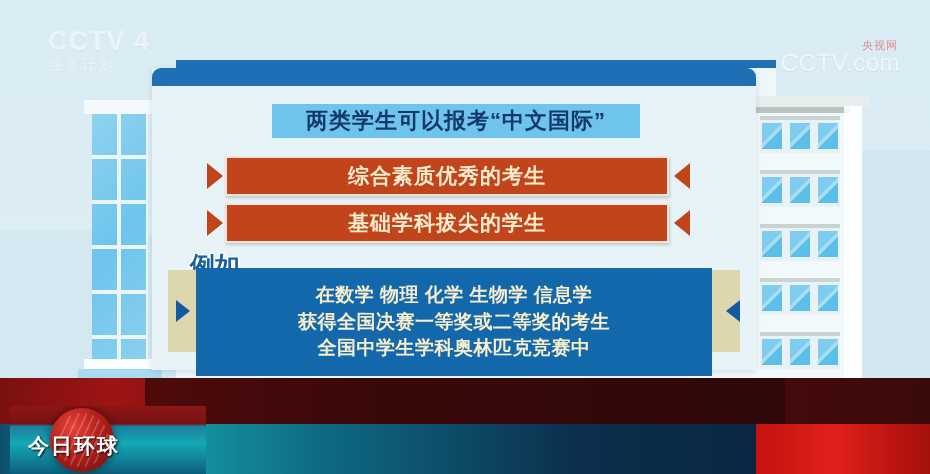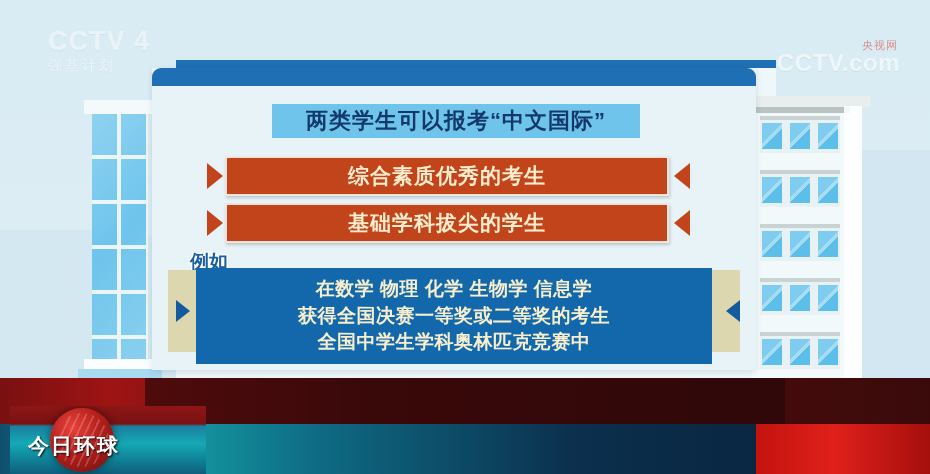--- a/index.html
+++ b/index.html
@@ -41,21 +41,21 @@
   .low-blue-strip{position:absolute;left:420px;top:384px;width:300px;height:12px;background:#1f6fb4;}
   .low-navy{position:absolute;left:0;top:424px;width:930px;height:50px;background:#123a5e;}
   .red-dot{position:absolute;left:677px;top:406px;width:11px;height:11px;border-radius:50%;background:#e02b20;}
   .flagpole{position:absolute;left:681px;top:396px;width:2px;height:12px;background:#b9c3c2;}
 
   
   .wm-left{position:absolute;left:48px;top:28px;width:130px;height:50px;opacity:.45;}
   .wm-left .cc{font-size:27px;font-weight:bold;color:#ffffff;letter-spacing:1px;text-shadow:0 1px 0 #c3dbe6;line-height:1;}
   .wm-left .cn{font-size:14px;color:#ffffff;letter-spacing:3px;text-shadow:0 1px 0 #c3dbe6;margin-top:2px;}
   .wm-right{position:absolute;right:30px;top:38px;opacity:.55;text-align:right;}
-  .wm-right .cc2{font-size:24px;font-weight:bold;color:#fff;letter-spacing:.5px;text-shadow:0 1px 1px #b9d5e2;}
+  .wm-right .cc2{font-size:24px;font-weight:normal;color:#fff;letter-spacing:.5px;text-shadow:0 1px 1px #b9d5e2;}
   .wm-right .red{color:#d9443c;font-size:11px;letter-spacing:1px;display:block;text-align:right;margin-bottom:-4px;margin-right:2px;}
 
   
   .panel{position:absolute;left:152px;top:68px;width:604px;height:302px;background:#e7f3f7;box-shadow:0 2px 6px rgba(0,40,70,.12);}
   .panel-top{position:absolute;left:152px;top:68px;width:604px;height:18px;background:#1f6fb4;border-radius:9px 9px 0 0;}
 
   .headline{position:absolute;left:272px;top:104px;width:368px;height:34px;background:#6fc4ec;
      display:flex;align-items:center;justify-content:center;}
   .headline span{font-size:22px;font-weight:bold;color:#13396b;letter-spacing:1px;white-space:nowrap;}
 
@@ -66,31 +66,31 @@
   .obar2{top:203px;}
 
   .tri{position:absolute;width:0;height:0;}
   .tri-r{border-top:13px solid transparent;border-bottom:13px solid transparent;border-left:16px solid #c1441a;}
   .tri-l{border-top:13px solid transparent;border-bottom:13px solid transparent;border-right:16px solid #c1441a;}
   .tri1{left:207px;top:163px;}
   .tri2{left:207px;top:210px;}
   .tri3{left:674px;top:163px;}
   .tri4{left:674px;top:210px;}
 
-  .eg-label{position:absolute;left:190px;top:249px;font-size:19px;font-weight:bold;color:#1a5fa0;
+  .eg-label{position:absolute;left:190px;top:249px;font-size:25px;font-weight:bold;color:#1a5fa0;
      text-shadow:-1.5px -1.5px 0 #fff,1.5px -1.5px 0 #fff,-1.5px 1.5px 0 #fff,1.5px 1.5px 0 #fff;}
 
   .beige{position:absolute;top:270px;width:28px;height:82px;background:#dcd7ae;}
   .beige-l{left:168px;}
   .beige-r{left:712px;}
   .tri-b{position:absolute;top:300px;width:0;height:0;}
   .tri-bl{left:176px;border-top:11px solid transparent;border-bottom:11px solid transparent;border-left:14px solid #145a9e;}
   .tri-br{left:726px;border-top:11px solid transparent;border-bottom:11px solid transparent;border-right:14px solid #145a9e;}
 
-  .egbox{position:absolute;left:196px;top:268px;width:516px;height:96px;background:#1368ab;
+  .egbox{position:absolute;left:196px;top:268px;width:516px;height:108px;background:#1368ab;
      display:flex;flex-direction:column;align-items:center;justify-content:center;}
   .egbox div{font-size:19px;font-weight:bold;color:#f7eecd;line-height:1.42;letter-spacing:.5px;white-space:nowrap;}
 
   
   .lt-top{position:absolute;left:0;top:378px;width:930px;height:46px;
      background:linear-gradient(90deg,#7a1010 0%,#9e1414 12%,#5e0d0d 40%,#3a0a0a 100%);}
   .lt-top-dark{position:absolute;left:145px;top:378px;width:640px;height:46px;background:rgba(35,6,8,.62);}
   .lt-bot{position:absolute;left:0;top:424px;width:930px;height:50px;
      background:linear-gradient(90deg,#0f4f6e 0%,#16a3a8 16%,#0e6b84 34%,#0b2f4d 62%,#081f36 100%);}
   .date-badge{position:absolute;left:756px;top:424px;width:174px;height:50px;

